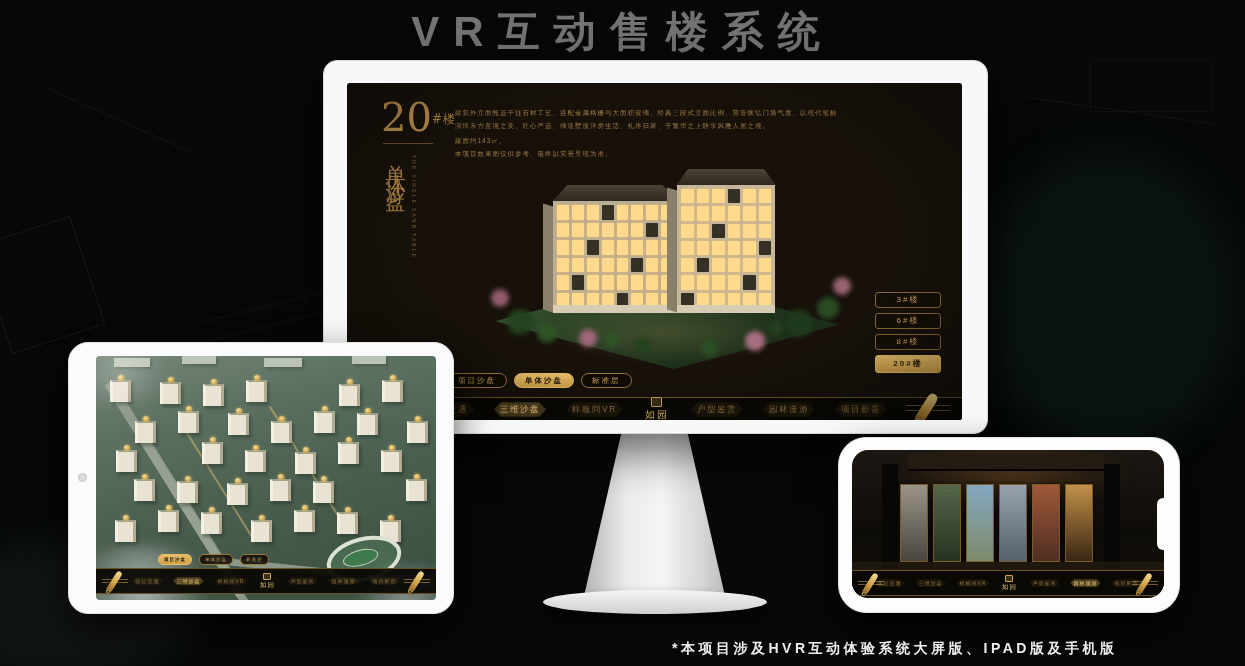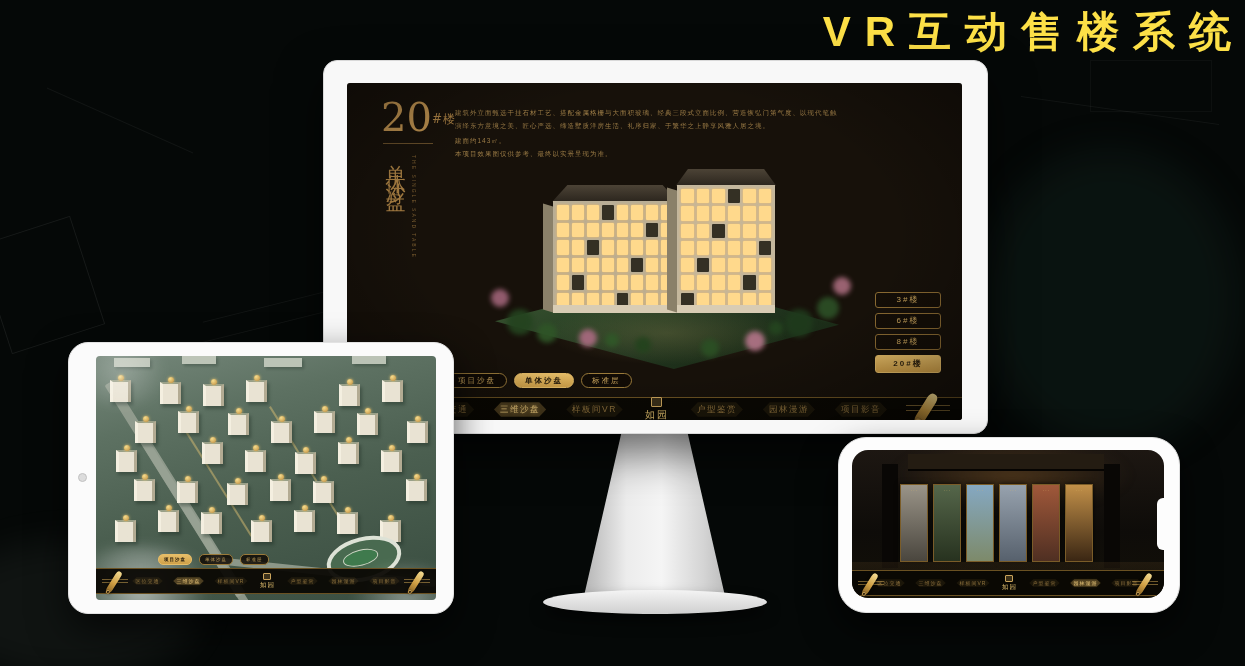--- a/index.html
+++ b/index.html
@@ -3,21 +3,21 @@
 <meta charset="utf-8">
 <style>
   html,body{margin:0;padding:0;background:#000;}
   #stage{position:relative;width:1245px;height:666px;background:#050807;overflow:hidden;
          font-family:"Liberation Sans",sans-serif;}
   
   .bgline{position:absolute;background:rgba(255,255,255,.05);}
   .bgbox{position:absolute;border:1px solid rgba(255,255,255,.07);}
   .bgblob{position:absolute;border-radius:50%;filter:blur(18px);}
   
-  #title{position:absolute;top:4px;left:0;width:100%;text-align:right;color:#fde047;
+  #title{position:absolute;top:4px;left:0;width:100%;text-align:center;color:#737373;
          font-size:42px;font-weight:700;letter-spacing:14px;}
   
   #footnote{position:absolute;left:672px;top:640px;color:#ededed;font-size:14px;
             letter-spacing:3.5px;font-weight:600;}
   
   #monitor-frame{position:absolute;left:323px;top:60px;width:663px;height:372px;background:#f8f8f8;
                  border-radius:14px;box-shadow:0 18px 45px rgba(0,0,0,.6);border:1px solid #d9d9d9;}
   #stand-neck{position:absolute;left:584px;top:430px;width:141px;height:166px;
               background:linear-gradient(90deg,#b5b5b5,#ececec 30%,#f5f5f5 55%,#d4d4d4 85%,#bdbdbd);
               clip-path:polygon(27% 0,73% 0,100% 100%,0 100%);}
@@ -510,13 +510,14 @@
           <div class="bar" style="left: 9.1px; top: -2px; width: 6px; height: 24px;"></div>
         </div>
         <div class="scroll-orn" style="position: absolute; right: 6px; top: 3px; width: 26px; height: 18px;">
           <div class="lines" style="position: absolute; inset: 0px;"></div>
           <div class="bar" style="left: 9.1px; top: -2px; width: 6px; height: 24px;"></div>
         </div>
       </div>
   </div>
   <div id="phone-notch"></div>
 
+  <div id="footnote">*本项目涉及HVR互动体验系统大屏版、IPAD版及手机版</div>
 </div>
 
 </body></html>

